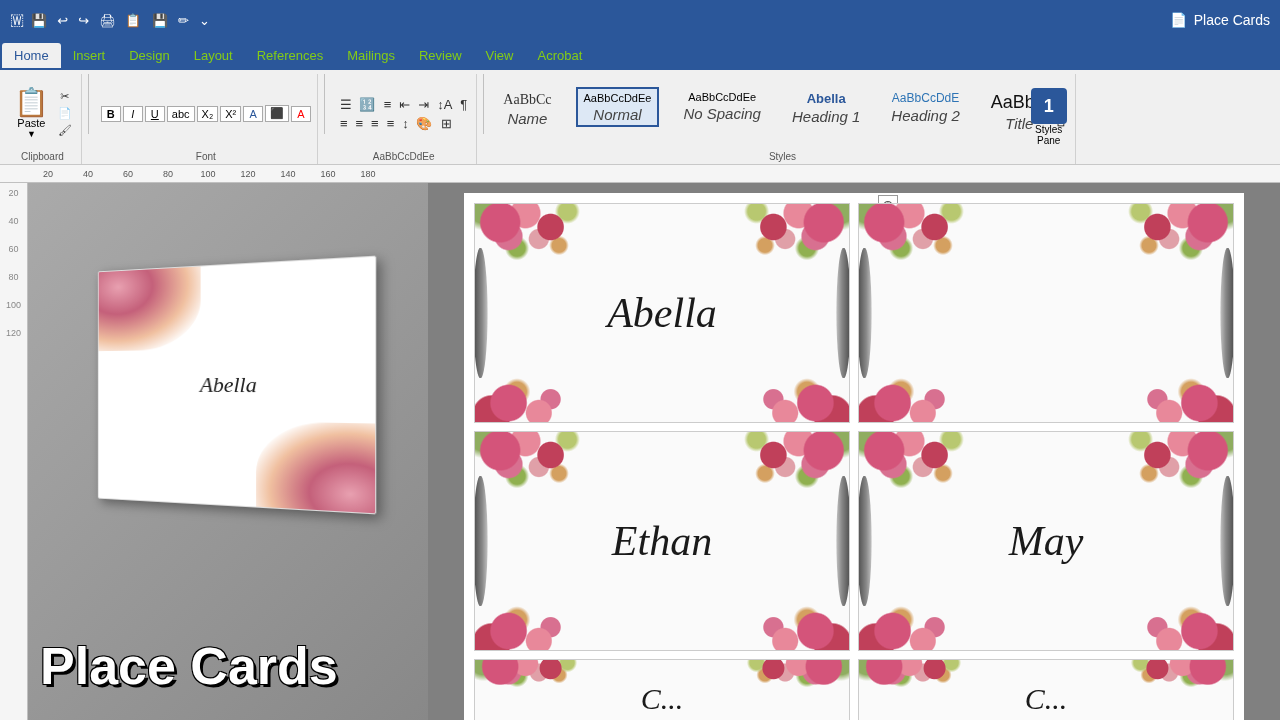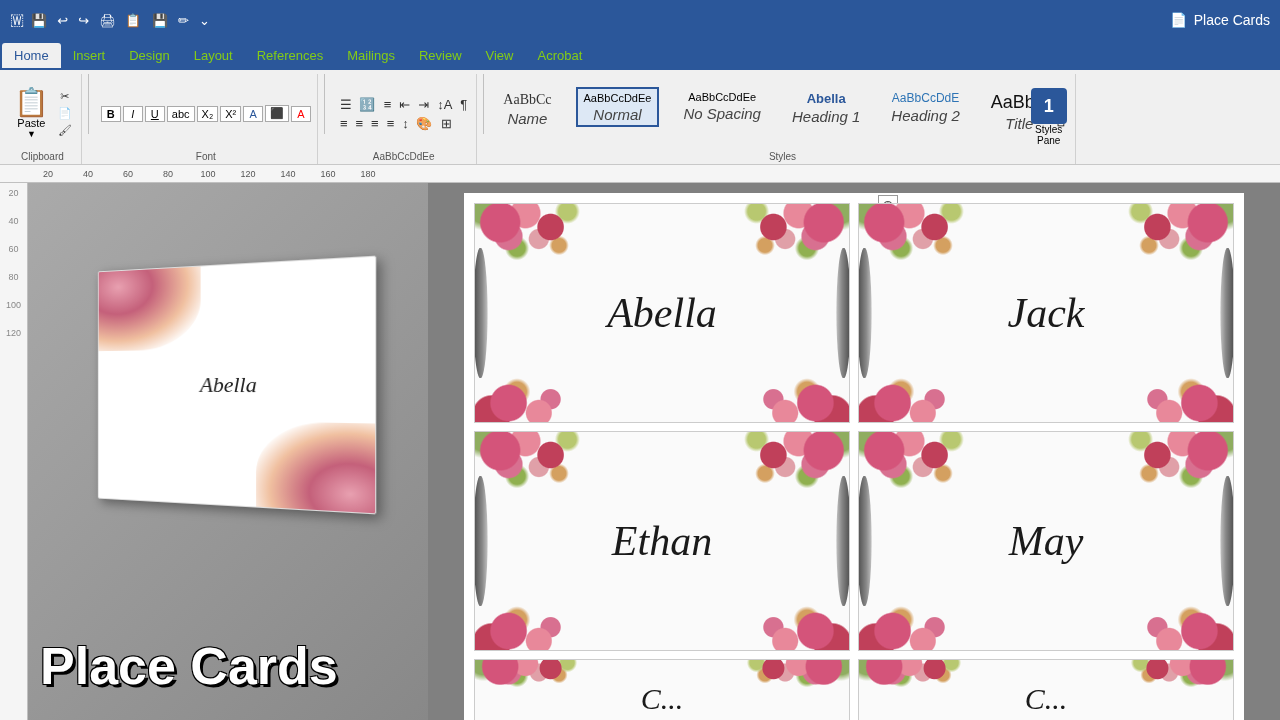--- a/index.html
+++ b/index.html
@@ -613,21 +613,20 @@
           <div class="feather-right"></div>
           <span class="card-name">Abella</span>
         </div>
         <div class="place-card">
           <div class="floral-tl"></div>
           <div class="floral-tr"></div>
           <div class="floral-bl"></div>
           <div class="floral-br"></div>
           <div class="feather-left"></div>
           <div class="feather-right"></div>
-          <span class="card-name">Jack</span>
         </div>
       </div>
 
       <div class="cards-row">
         <div class="place-card">
           <div class="floral-tl"></div>
           <div class="floral-tr"></div>
           <div class="floral-bl"></div>
           <div class="floral-br"></div>
           <div class="feather-left"></div>

